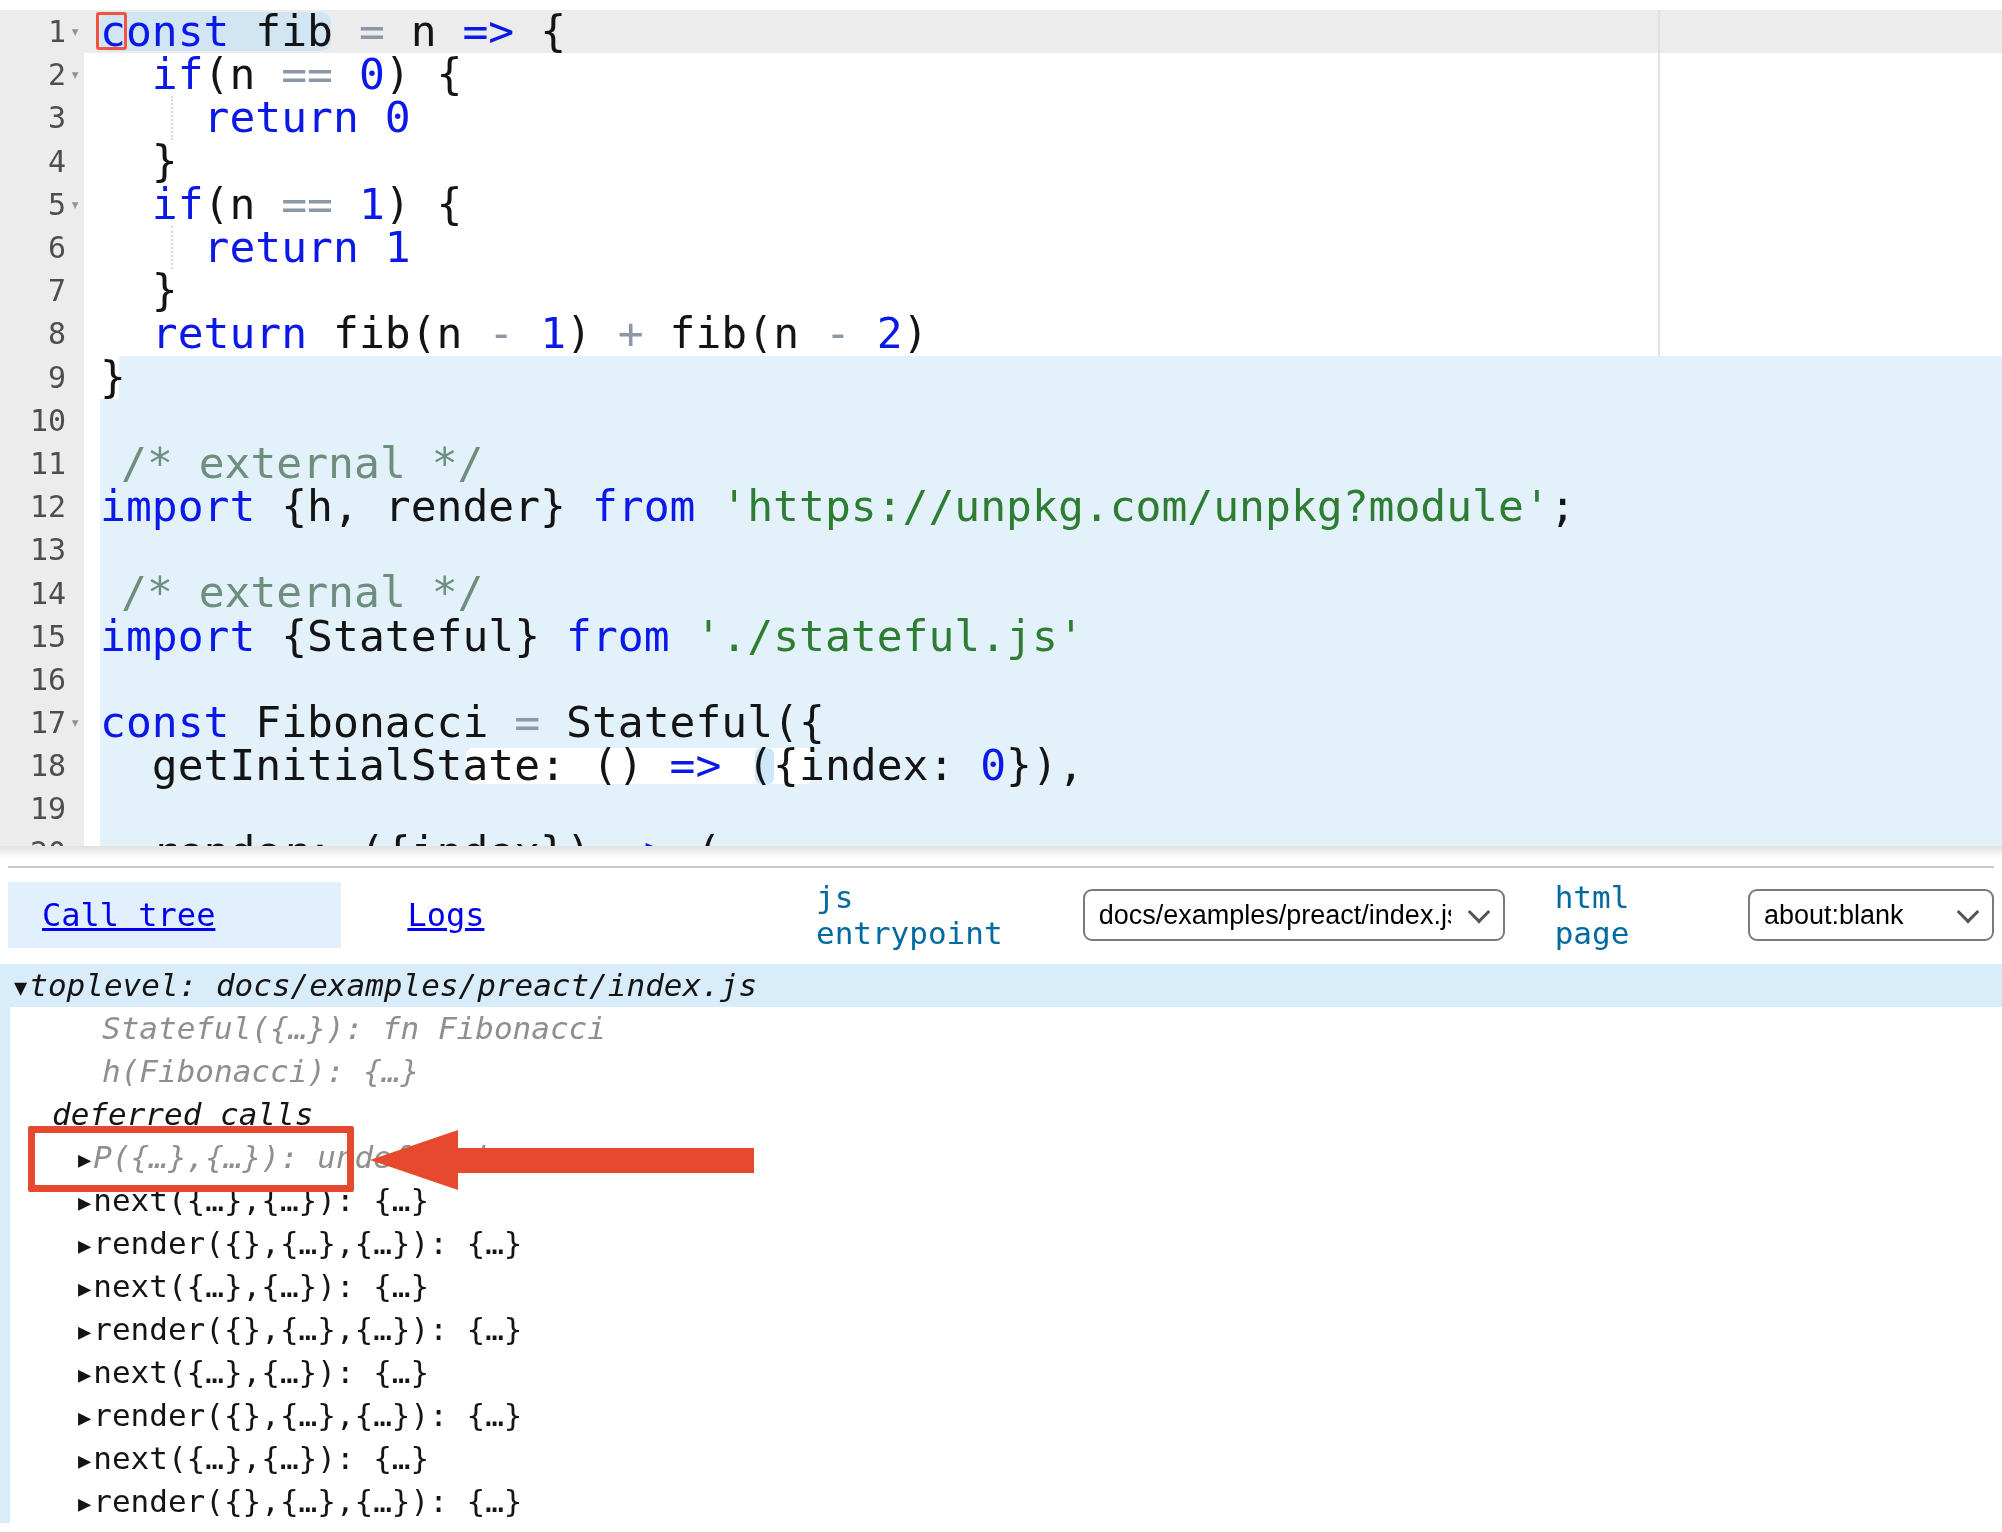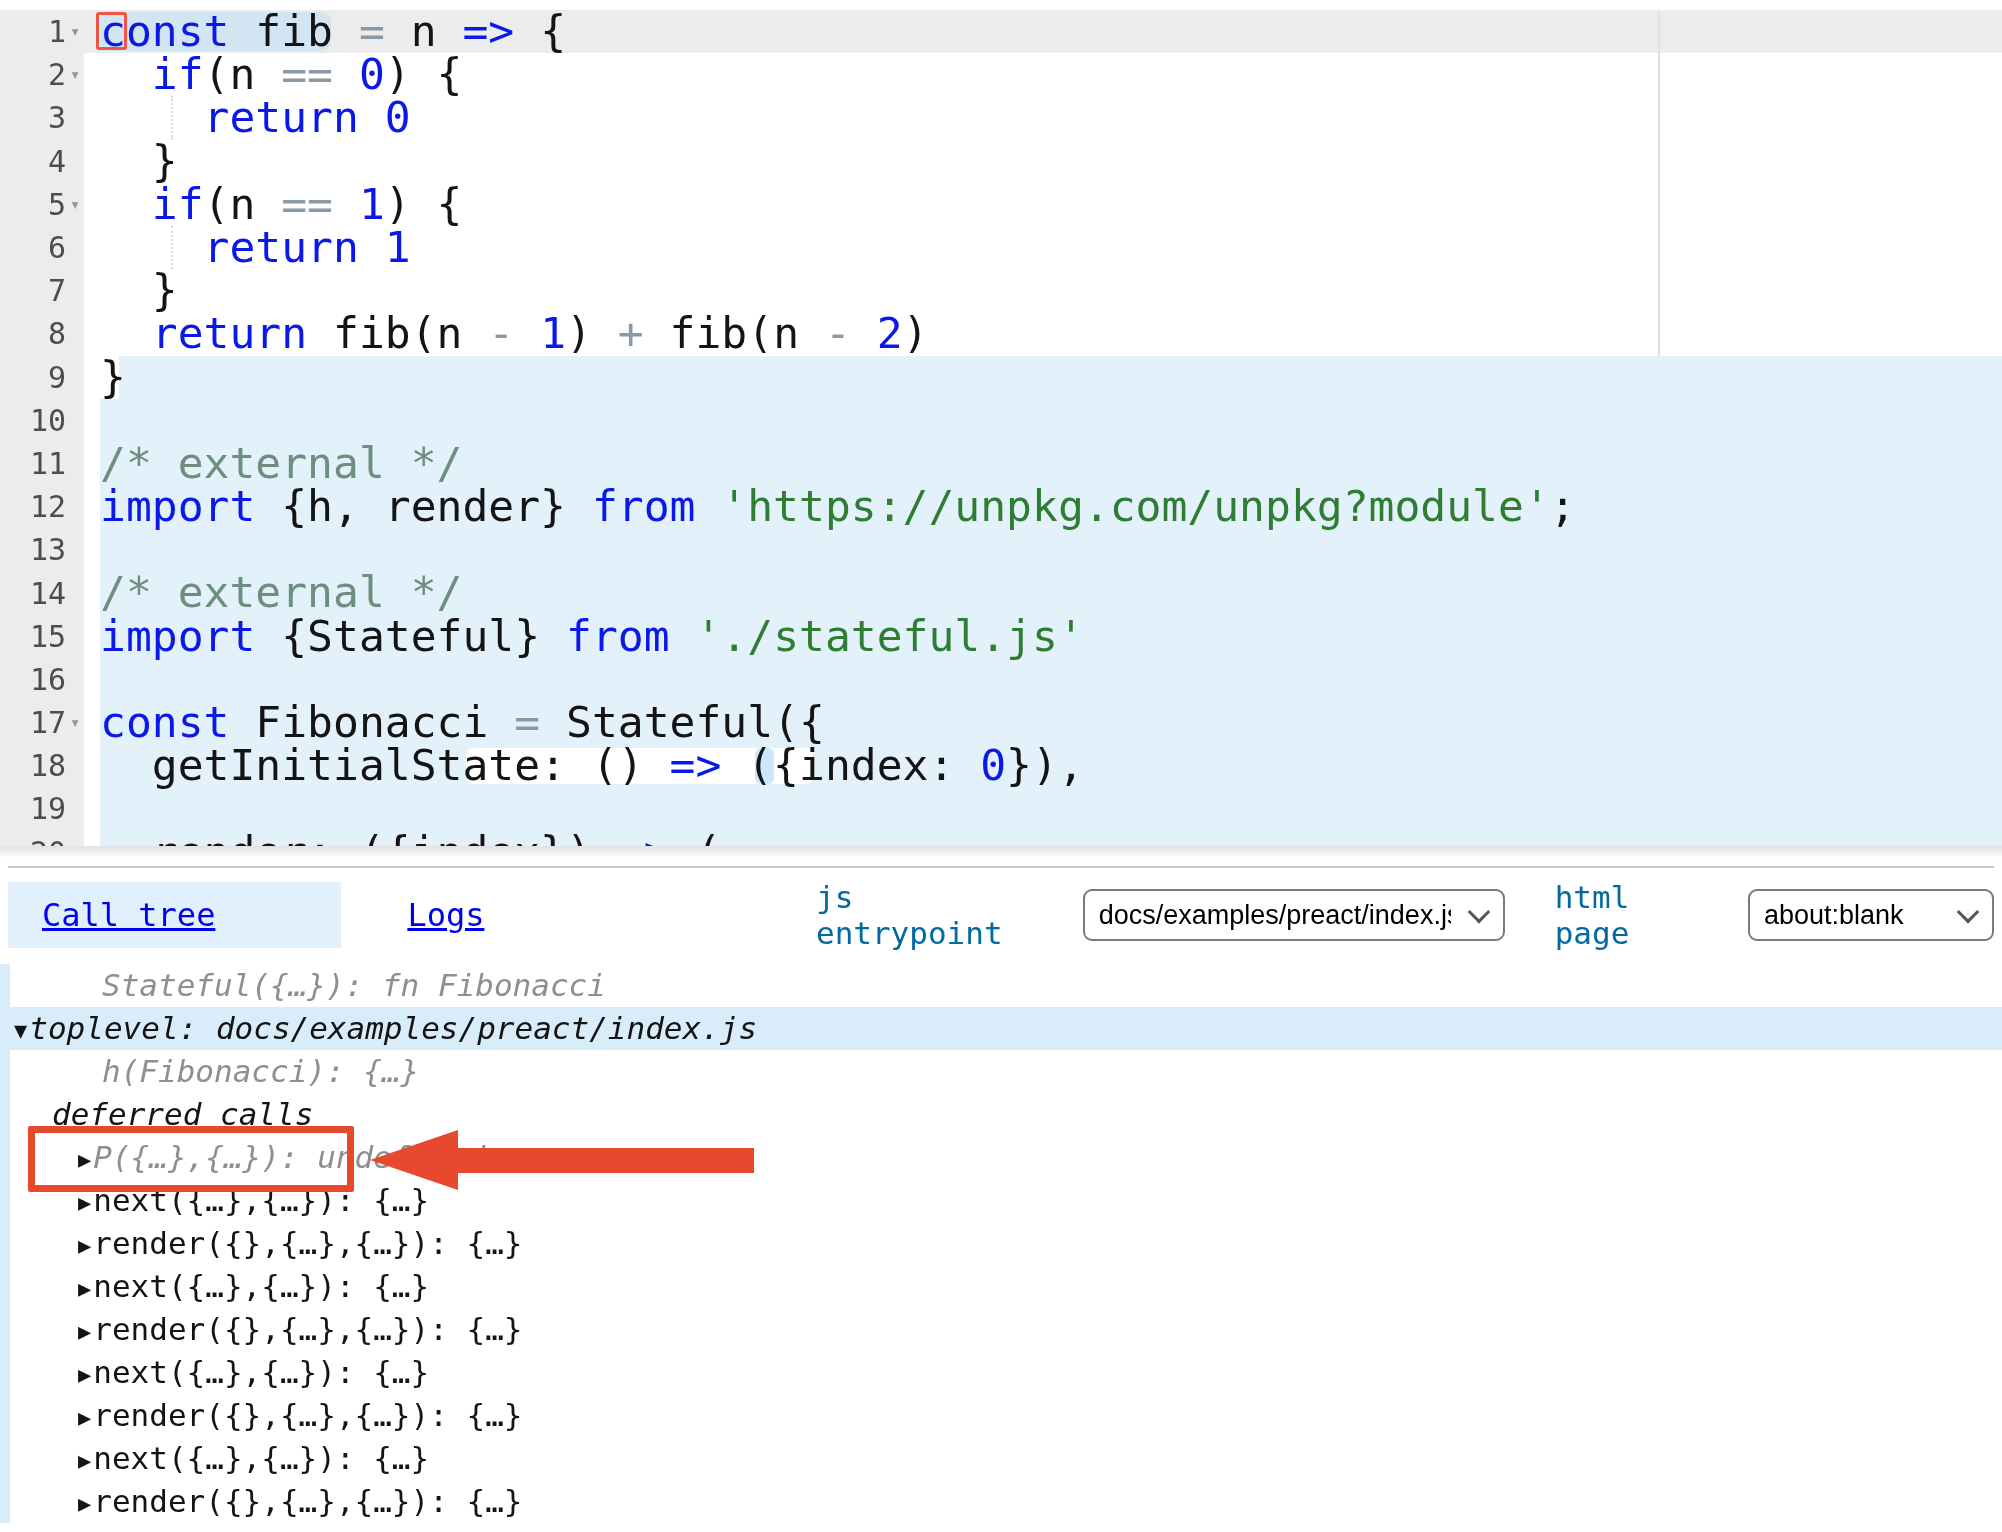--- a/index.html
+++ b/index.html
@@ -23,21 +23,21 @@
   .inlinebox.whitebox{top:4px;bottom:3px;background:#ffffff;border-radius:8px;z-index:1;}
   .inlinebox.bluechip{top:4px;bottom:3px;background:#cde8fa;border-radius:6px;z-index:2;}
   .cursorbox{position:absolute;top:2px;bottom:3px;border:3px solid #f05543;border-radius:3px;background:transparent;z-index:2;}
   .guide{position:absolute;top:0;bottom:0;width:0;border-left:2px dotted #d8d8d8;z-index:0;}
   .tokline{position:relative;z-index:3;}
   .tk-kw{color:#0a18e8;}
   .tk-num{color:#0a18e8;}
   .tk-id{color:#141414;}
   .tk-op{color:#8b98a8;}
   .tk-str{color:#2e7d32;}
-  .tk-com{color:#6e8e7e;}
+  .tk-com{color:#6e8e7e;margin-left:21px;}
   .ruler{position:absolute;left:1658px;top:10px;height:346px;width:2px;background:#e0e0e0;}
 
   
   .panel-sep{margin:8px 8px 0;border-top:2px solid #c9c9c9;padding-top:14px;}
   .panel-head{display:flex;align-items:center;height:66px;}
   .tab{font-size:32px;color:#0000ee;text-decoration:underline;height:66px;line-height:66px;cursor:pointer;}
   .tab.active{background:#e1f0fc;padding:0 34px;}
   .tab.logs{margin-left:66px;}
   .lbl{font-size:31px;color:#0369a1;}
   .lbl-entry{margin-left:238px;}
@@ -236,22 +236,22 @@
         <select class="sel-html">
           <option>about:blank</option>
         </select>
         <span class="chev"></span>
       </span>
     </div>
   </div>
 
   <div class="tree">
     <div id="tree-rows">
+        <div class="trow italic-black selected" style="padding-left: 4px;"><span class="arr">▼</span><span>toplevel: docs/examples/preact/index.js</span></div>
         <div class="trow italic-gray" style="padding-left: 92px;"><span>Stateful({…}): fn Fibonacci</span></div>
-        <div class="trow italic-black selected" style="padding-left: 4px;"><span class="arr">▼</span><span>toplevel: docs/examples/preact/index.js</span></div>
         <div class="trow italic-gray" style="padding-left: 92px;"><span>h(Fibonacci): {…}</span></div>
         <div class="trow italic-black" style="padding-left: 42px;"><span>deferred calls</span></div>
         <div class="trow italic-gray" style="padding-left: 68px;"><span class="arr">▶</span><span>P({…},{…}): undefined</span></div>
         <div class="trow plain" style="padding-left: 68px;"><span class="arr">▶</span><span>next({…},{…}): {…}</span></div>
         <div class="trow plain" style="padding-left: 68px;"><span class="arr">▶</span><span>render({},{…},{…}): {…}</span></div>
         <div class="trow plain" style="padding-left: 68px;"><span class="arr">▶</span><span>next({…},{…}): {…}</span></div>
         <div class="trow plain" style="padding-left: 68px;"><span class="arr">▶</span><span>render({},{…},{…}): {…}</span></div>
         <div class="trow plain" style="padding-left: 68px;"><span class="arr">▶</span><span>next({…},{…}): {…}</span></div>
         <div class="trow plain" style="padding-left: 68px;"><span class="arr">▶</span><span>render({},{…},{…}): {…}</span></div>
         <div class="trow plain" style="padding-left: 68px;"><span class="arr">▶</span><span>next({…},{…}): {…}</span></div>

